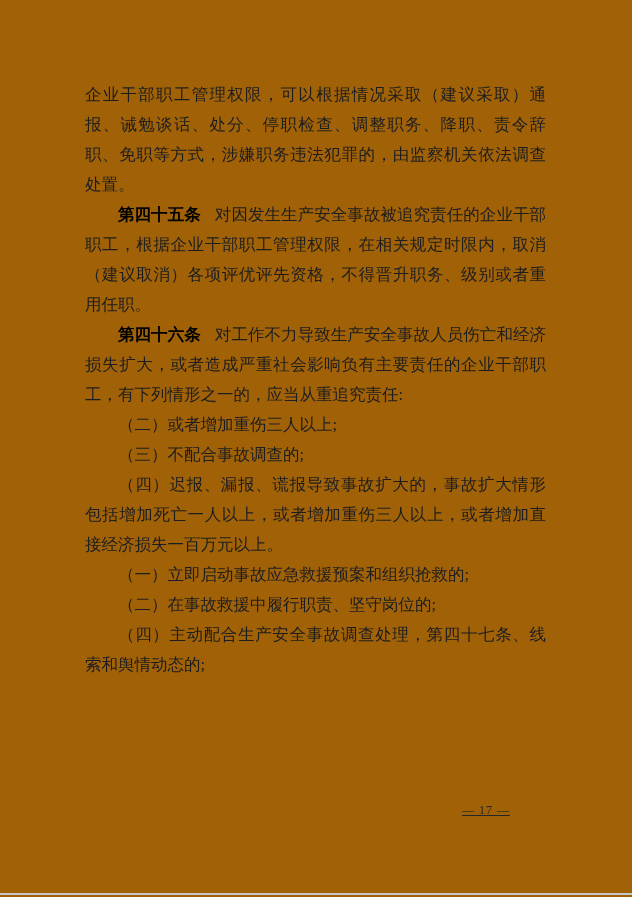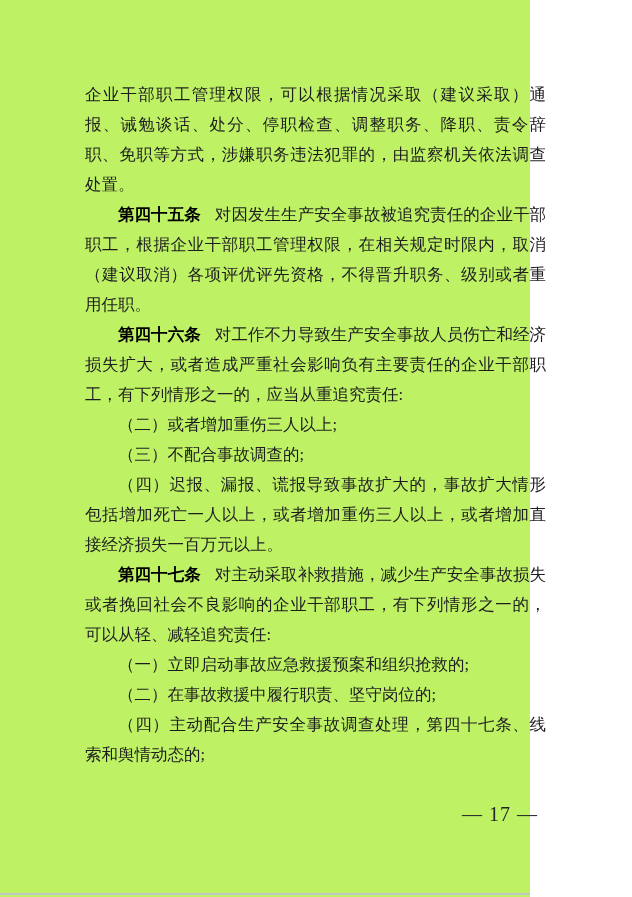--- a/index.html
+++ b/index.html
@@ -5,23 +5,23 @@
   html, body {
     margin: 0;
     padding: 0;
     width: 632px;
     height: 897px;
     background: #ffffff;
     overflow: hidden;
   }
   .page {
     position: relative;
-    width: 530px;
+    width: 632px;
     height: 897px;
-    background: #bef264;
+    background: #a16207;
   }
   .doc-body {
     position: absolute;
     left: 85px;
     top: 80px;
     width: 461px;
     font-family: "Liberation Serif", "DejaVu Serif", serif;
     font-size: 16.5px;
     line-height: 30px;
     color: #1d1d1f;
@@ -39,26 +39,27 @@
   .article-label {
     font-weight: bold;
     color: #000000;
     margin-right: 0.85em;
   }
   .page-number {
     position: absolute;
     top: 803px;
     left: 462px;
     width: 72px;
-    text-align: right;
+    text-align: left;
     font-family: "Liberation Serif", "DejaVu Serif", serif;
-    font-size: 20px;
+    font-size: 12px;
     color: #24262a;
     letter-spacing: 1px;
     white-space: nowrap;
+    text-decoration: underline;
   }
   .page-bottom-edge {
     position: absolute;
     left: 0;
     right: 0;
     bottom: 2px;
     height: 2px;
     background: #c2c6cb;
   }
 </style>
@@ -66,20 +67,19 @@
 <body>
 
 <div class="page">
   <div class="doc-body">
       <p class="continuation"><span>企业干部职工管理权限，可以根据情况采取（建议采取）通报、诫勉谈话、处分、停职检查、调整职务、降职、责令辞职、免职等方式，涉嫌职务违法犯罪的，由监察机关依法调查处置。</span></p>
       <p class="article"><b class="article-label">第四十五条</b><span>对因发生生产安全事故被追究责任的企业干部职工，根据企业干部职工管理权限，在相关规定时限内，取消（建议取消）各项评优评先资格，不得晋升职务、级别或者重用任职。</span></p>
       <p class="article"><b class="article-label">第四十六条</b><span>对工作不力导致生产安全事故人员伤亡和经济损失扩大，或者造成严重社会影响负有主要责任的企业干部职工，有下列情形之一的，应当从重追究责任:</span></p>
       <p class="item"><span>（二）或者增加重伤三人以上;</span></p>
       <p class="item"><span>（三）不配合事故调查的;</span></p>
       <p class="item"><span>（四）迟报、漏报、谎报导致事故扩大的，事故扩大情形包括增加死亡一人以上，或者增加重伤三人以上，或者增加直接经济损失一百万元以上。</span></p>
-      <p class="article"><b class="article-label">第四十七条</b><span>对主动采取补救措施，减少生产安全事故损失或者挽回社会不良影响的企业干部职工，有下列情形之一的，可以从轻、减轻追究责任:</span></p>
       <p class="item"><span>（一）立即启动事故应急救援预案和组织抢救的;</span></p>
       <p class="item"><span>（二）在事故救援中履行职责、坚守岗位的;</span></p>
       <p class="item"><span>（四）主动配合生产安全事故调查处理，第四十七条、线索和舆情动态的;</span></p>
     </div>
   <div class="page-number">— 17 —</div>
   <div class="page-bottom-edge"></div>
 </div>
 
 </body></html>

